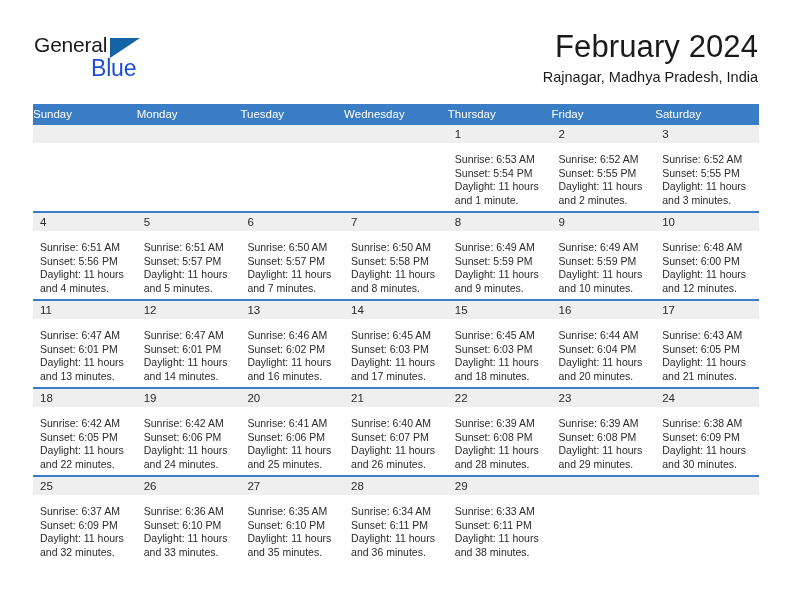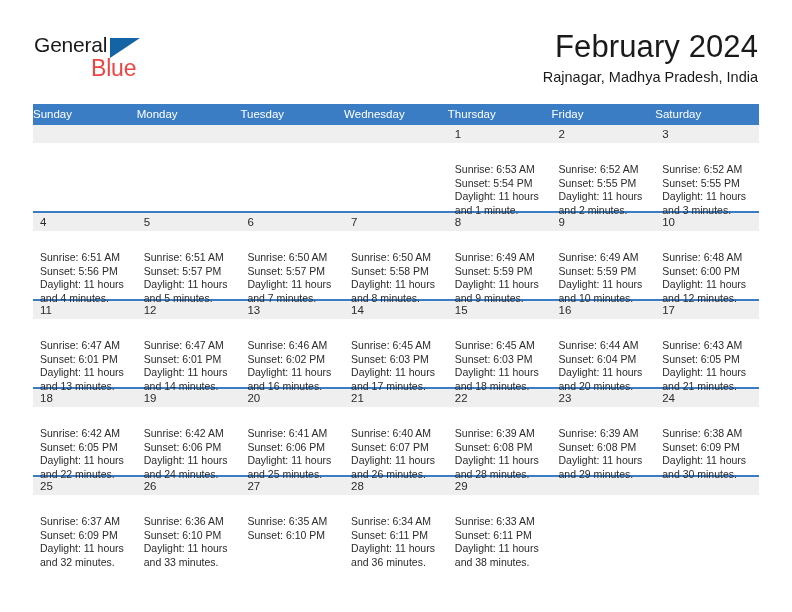--- a/index.html
+++ b/index.html
@@ -46,21 +46,21 @@
     color: #1a1a1a;
     font-family: "Liberation Sans", sans-serif;
     line-height: 1;
   }
   .brand-blue {
     position: absolute;
     left: 57px;
     top: 23px;
     font-size: 23px;
     letter-spacing: -0.2px;
-    color: #ef4444;
+    color: #1d4ed8;
     font-family: "Liberation Sans", sans-serif;
     line-height: 1;
   }
   .brand-flag {
     position: absolute;
     left: 76px;
     top: 4px;
     width: 0;
     height: 0;
     border-left: 30px solid #1464a5;
@@ -139,21 +139,21 @@
 
   .week-details {
     display: flex;
     width: 726px;
     height: 68px;
     background: #ffffff;
   }
   .detail-cell {
     width: 103.714px;
     height: 68px;
-    padding: 20px 7px 0 7px;
+    padding: 10px 7px 0 7px;
     font-size: 10.5px;
     line-height: 13.6px;
     color: #2b2b2b;
   }
   .detail-line {
     white-space: normal;
     word-break: normal;
   }
   .detail-cell.empty { }
 
@@ -382,20 +382,21 @@
               <div class="detail-line">Daylight: 11 hours and 32 minutes.</div>
             </div>
             <div class="detail-cell">
               <div class="detail-line">Sunrise: 6:36 AM</div>
               <div class="detail-line">Sunset: 6:10 PM</div>
               <div class="detail-line">Daylight: 11 hours and 33 minutes.</div>
             </div>
             <div class="detail-cell">
               <div class="detail-line">Sunrise: 6:35 AM</div>
               <div class="detail-line">Sunset: 6:10 PM</div>
+              <div class="detail-line">Daylight: 11 hours and 35 minutes.</div>
             </div>
             <div class="detail-cell">
               <div class="detail-line">Sunrise: 6:34 AM</div>
               <div class="detail-line">Sunset: 6:11 PM</div>
               <div class="detail-line">Daylight: 11 hours and 36 minutes.</div>
             </div>
             <div class="detail-cell">
               <div class="detail-line">Sunrise: 6:33 AM</div>
               <div class="detail-line">Sunset: 6:11 PM</div>
               <div class="detail-line">Daylight: 11 hours and 38 minutes.</div>

